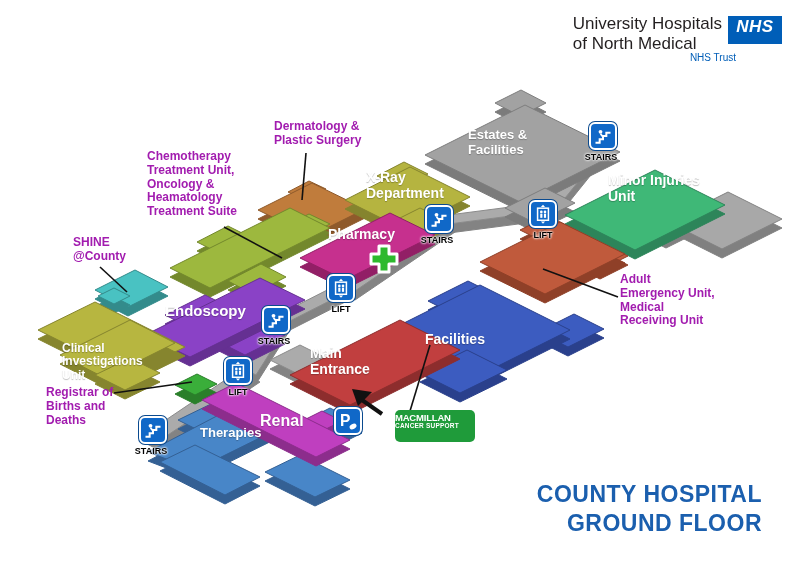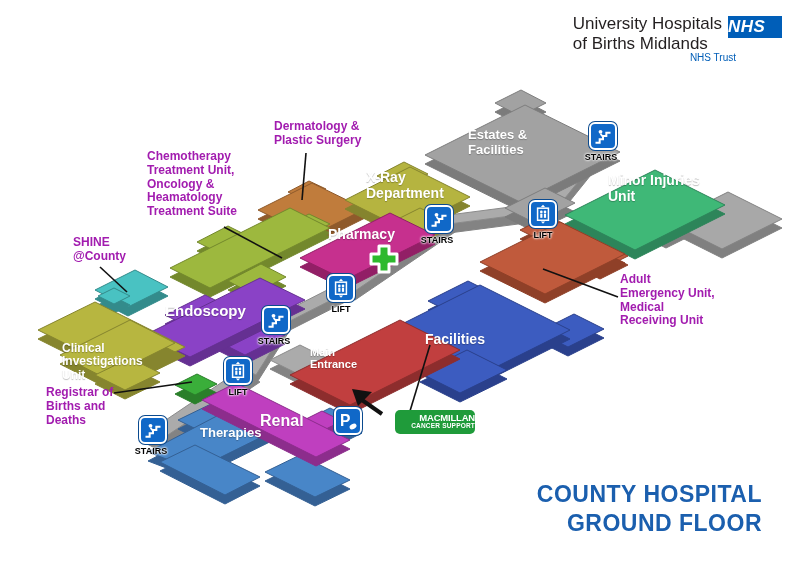--- a/index.html
+++ b/index.html
@@ -7,26 +7,26 @@
   #stage{position:absolute;inset:0;}
   #map{position:absolute;left:0;top:0;}
   .abs{position:absolute;}
   .blabel{position:absolute;color:#fff;font-weight:bold;white-space:pre-line;line-height:1.12;text-shadow:0 1px 1px rgba(0,0,0,.25);}
   .alabel{position:absolute;color:#a21caf;font-weight:bold;font-size:12px;line-height:1.15;white-space:pre-line;}
   .icap{position:absolute;color:#000;font-weight:bold;font-size:9px;width:48px;text-align:center;
         text-shadow:0 0 2px #fff,0 0 2px #fff,0 0 3px #fff;}
   .sicon{position:absolute;width:24px;height:24px;background:#1068c8;border:2px solid #fff;border-radius:6px;
          box-shadow:0 0 0 1px #0a4a8f;display:flex;align-items:center;justify-content:center;}
   .header{position:absolute;right:78px;top:14px;color:#231f20;font-size:17px;line-height:1.18;}
-  .nhsbox{position:absolute;right:18px;top:16px;width:54px;height:22px;background:#005EB8;color:#fff;
-          font-weight:bold;font-style:italic;font-size:17px;line-height:22px;letter-spacing:.5px;}
+  .nhsbox{position:absolute;right:18px;top:16px;width:54px;height:28px;background:#005EB8;color:#fff;
+          font-weight:bold;font-style:italic;font-size:17px;text-align:center;line-height:22px;letter-spacing:.5px;}
   .trust{position:absolute;right:64px;top:52px;color:#005EB8;font-size:10px;padding-left:17px;}
   .footer{position:absolute;right:38px;top:480px;text-align:right;color:#1b5fae;font-weight:bold;font-size:23px;line-height:1.25;letter-spacing:.5px;}
-  .macmillan{position:absolute;left:395px;top:410px;width:80px;height:24px;background:#1f9b3a;border-radius:5px;
-             color:#fff;text-align:right;font-weight:bold;line-height:1;padding-top:3px;box-sizing:border-box;}
+  .macmillan{position:absolute;left:395px;top:410px;width:80px;height:32px;background:#1f9b3a;border-radius:5px;
+             color:#fff;text-align:left;font-weight:bold;line-height:1;padding-top:3px;box-sizing:border-box;}
   .mac1{font-size:9.5px;letter-spacing:-.2px;display:block;}
   .mac2{font-size:6.5px;letter-spacing:.2px;display:block;}
   svg polygon.b{stroke-width:1;}
 </style>
 </head>
 <body>
 
 <div id="stage">
 
 <svg id="map" width="800" height="565" viewBox="0 0 800 565">
@@ -184,38 +184,38 @@
   </g>
 
   <g>
     <path d="M362,400 L382,414" stroke="#111" stroke-width="4" fill="none"></path>
     <polygon points="352,389 372,392 358,406" fill="#111"></polygon>
   </g>
 </svg>
 
 <div class="header">
   <div>University Hospitals</div>
-  <div>of Births Midlands</div>
+  <div>of North Medical</div>
 </div>
 <div class="nhsbox">NHS</div>
 <div class="trust">NHS Trust</div>
 
 <div class="blabel" style="left:468px;top:128px;font-size:13px;">Estates &amp;
 Facilities</div>
 <div class="blabel" style="left:608px;top:173px;font-size:14px;">Minor Injuries
 Unit</div>
 <div class="blabel" style="left:366px;top:170px;font-size:14px;">X-Ray
 Department</div>
 <div class="blabel" style="left:328px;top:227px;font-size:14px;">Pharmacy</div>
 <div class="blabel" style="left:165px;top:303px;font-size:15px;">Endoscopy</div>
 <div class="blabel" style="left:62px;top:327px;font-size:12px;margin-top:15px;">Clinical
 Investigations
 Unit</div>
 <div class="blabel" style="left:425px;top:332px;font-size:14px;">Facilities</div>
-<div class="blabel" style="left:310px;top:346px;font-size:11px;">Main
+<div class="blabel" style="left:310px;top:346px;font-size:14px;">Main
 Entrance</div>
 <div class="blabel" style="left:260px;top:412px;font-size:16px;">Renal</div>
 <div class="blabel" style="left:200px;top:426px;font-size:13px;">Therapies</div>
 
 <div class="alabel" style="left:274px;top:120px;">Dermatology &amp;
 Plastic Surgery</div>
 <div class="alabel" style="left:147px;top:150px;">Chemotherapy
 Treatment Unit,
 Oncology &amp;
 Heamatology

